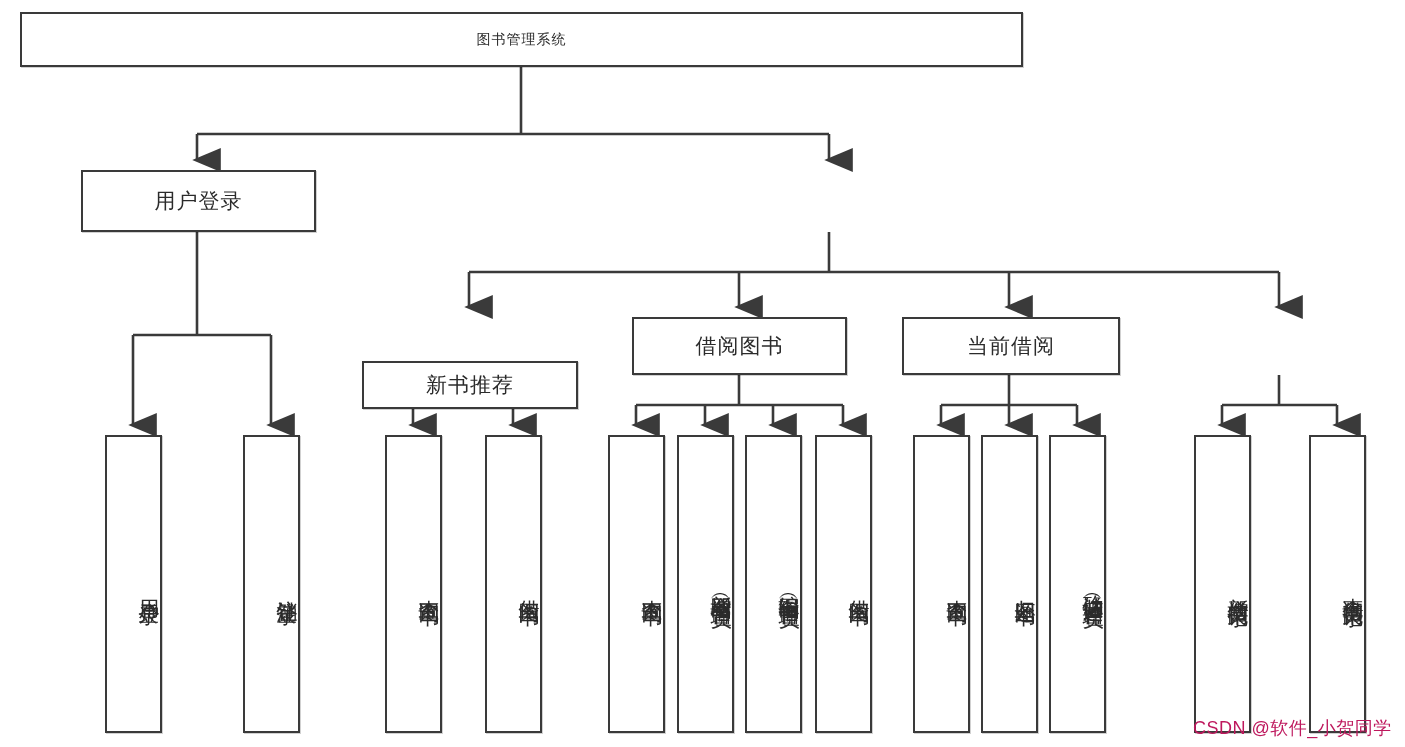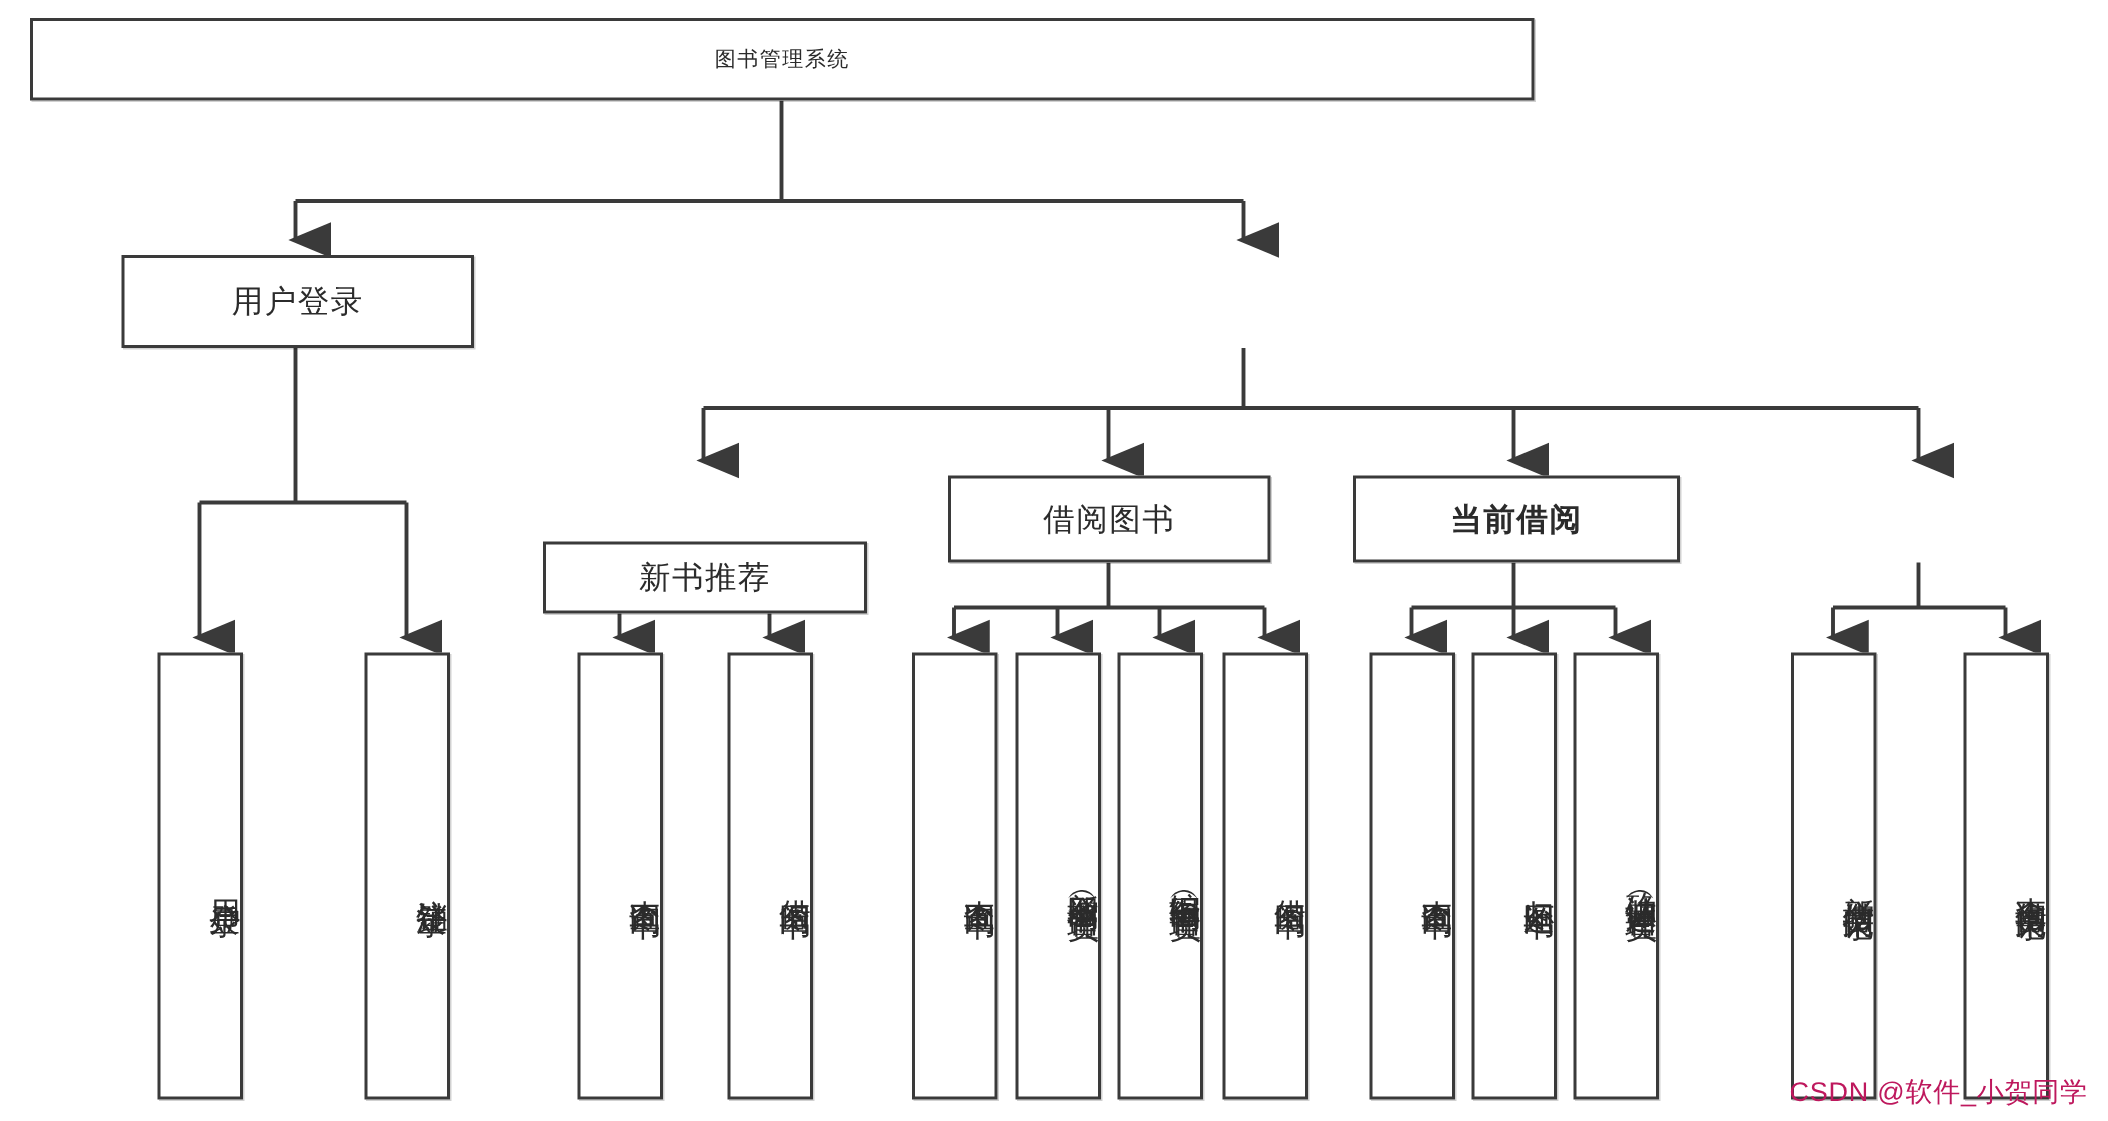--- a/index.html
+++ b/index.html
@@ -117,21 +117,21 @@
       <path d="M 1337 405 L 1337 425" marker-end="url(#arrow)"></path>
     </g>
   </svg>
 
   <div class="node horizontal root" style="left:20px; top:12px; width:1003px; height:55px;">图书管理系统</div>
 
   <div class="node horizontal" style="left:81px; top:170px; width:235px; height:62px;">用户登录</div>
 
   <div class="node horizontal" style="left:362px; top:317px; width:216px; height:48px;margin-top:44px;">新书推荐</div>
   <div class="node horizontal" style="left:632px; top:317px; width:215px; height:58px;">借阅图书</div>
-  <div class="node horizontal" style="left:902px; top:317px; width:218px; height:58px;font-weight:bold;">当前借阅</div>
+  <div class="node horizontal" style="left:902px; top:317px; width:218px; height:58px;">当前借阅</div>
 
   <div class="node vertical" style="left:105px; top:435px; width:57px; height:298px;">用户登录</div>
   <div class="node vertical" style="left:243px; top:435px; width:57px; height:298px;">注销登录</div>
 
   <div class="node vertical" style="left:385px; top:435px; width:57px; height:298px;">查询图书</div>
   <div class="node vertical" style="left:485px; top:435px; width:57px; height:298px;">借阅图书</div>
 
   <div class="node vertical" style="left:608px; top:435px; width:57px; height:298px;">查询图书</div>
   <div class="node vertical" style="left:677px; top:435px; width:57px; height:298px;">新增图书（管理员）</div>
   <div class="node vertical" style="left:745px; top:435px; width:57px; height:298px;">编辑图书（管理员）</div>

